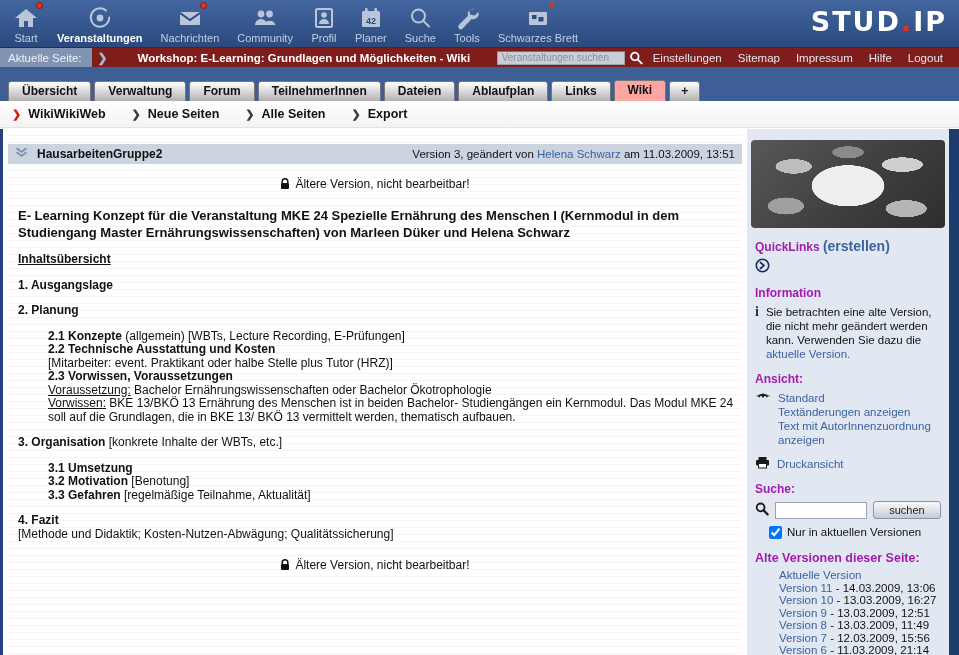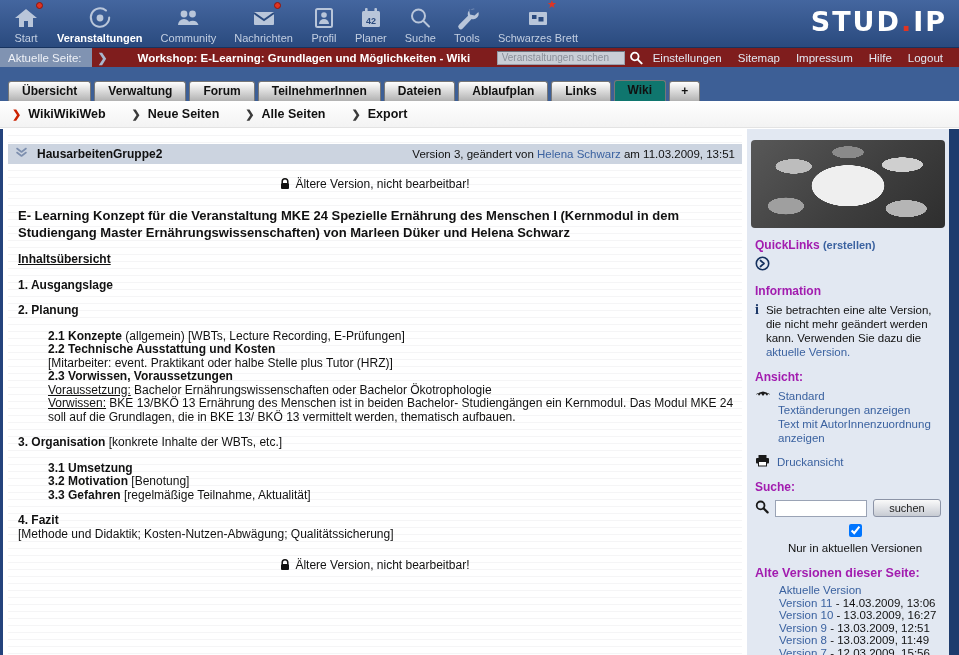--- a/index.html
+++ b/index.html
@@ -41,21 +41,21 @@
   .mag-btn { margin:0 10px 0 4px; cursor:pointer; display:flex; }
   .hdr-link { color:#e2e8f2; margin-right:16px; cursor:pointer; }
   
   .bluegap { height:12px; background:#3d5f96; }
   .tabstrip { height:22px; background:#3d5f96; display:flex;
     align-items:flex-end; padding-left:8px; }
   .tab { height:20px; line-height:19px; padding:0 13px; margin-right:3px;
     background:linear-gradient(#ffffff,#b2b2b2); border:1px solid #777;
     border-bottom:none; border-radius:3px 3px 0 0; font-size:12px;
     font-weight:bold; color:#111; cursor:pointer; white-space:nowrap; }
-  .tab.active { background:#0f766e; height:21px; }
+  .tab.active { background:#fca5a5; height:21px; }
   .tab.plus { padding:0 11px; }
   
   .subnav { height:27px; background:linear-gradient(#ffffff,#f3f3f3);
     display:flex; align-items:center; padding-left:12px; gap:26px;
     border-bottom:1px solid #e3e3e3; }
   .subnav-item { display:flex; align-items:center; gap:7px; cursor:pointer; }
   .subnav-arrow { font-size:11px; font-weight:bold; color:#3a3a3a; }
   .subnav-item.active .subnav-arrow { color:#cc2200; }
   .subnav-label { font-size:12.5px; font-weight:bold; color:#111; }
   
@@ -84,35 +84,35 @@
     background:
       radial-gradient(ellipse 60px 34px at 50% 52%, #efefef 0 60%, transparent 61%),
       radial-gradient(ellipse 30px 12px at 22% 30%, #bdbdbd 0 60%, transparent 61%),
       radial-gradient(ellipse 34px 12px at 78% 28%, #cfcfcf 0 60%, transparent 61%),
       radial-gradient(ellipse 30px 14px at 18% 75%, #9f9f9f 0 60%, transparent 61%),
       radial-gradient(ellipse 34px 14px at 80% 78%, #b5b5b5 0 60%, transparent 61%),
       radial-gradient(ellipse 26px 10px at 50% 14%, #8a8a8a 0 60%, transparent 61%),
       linear-gradient(135deg,#585858,#3f3f3f 55%,#2e2e2e); }
   .side-inner { padding:0 4px; }
   .side-h { font-weight:bold; font-size:12px; color:#a21caf; }
-  .erstellen { font-size:11px; font-weight:bold;text-align:right; }
+  .erstellen { font-size:14px; font-weight:bold;text-align:right; }
   .side-sec { margin-top:11px; }
   .inforow { display:flex; gap:7px; margin-top:5px; line-height:14px; }
   .i-ico { font-family:"Liberation Serif",serif; font-weight:bold; font-size:14px;
     color:#1c3868; }
   .viewrow { display:flex; gap:7px; margin-top:5px; }
   .viewlinks { display:flex; flex-direction:column; line-height:14px; width:168px; }
   .printrow { display:flex; gap:7px; align-items:center; margin-top:9px; }
   .searchrow { display:flex; align-items:center; gap:6px; margin-top:5px; }
   .wiki-search { width:92px; height:17px; border:1px solid #9aa3b5;
     font-size:11px; padding:0 3px; background:#fff; }
   .btn-suchen { width:74px; height:18px; font-size:11px; color:#222;
     background:linear-gradient(#fafafa,#c7cbd3); border:1px solid #8b93a6;
     border-radius:3px; cursor:pointer; font-family:"Liberation Sans",sans-serif; }
-  .chkrow { display:flex; align-items:center; gap:5px; margin:7px 0 12px 14px;flex-direction:column; }
+  .chkrow { display:flex; align-items:flex-start; gap:5px; margin:7px 0 12px 14px; }
   .chkrow input { width:13px; height:13px; }
   .versions { margin:4px 0 0 24px; line-height:12.5px; }
   .vrow { white-space:nowrap; }
   .rightband { flex:1; background:#1d3b6d; }
   svg .st { fill:none; stroke:#b9c6da; stroke-width:2; stroke-linecap:round;
     stroke-linejoin:round; }
   svg .fl { fill:#b9c6da; }
 </style>
 </head>
 <body>
@@ -132,37 +132,37 @@
       <svg width="26" height="26" viewBox="0 0 26 26">
           <path class="st" stroke-width="3.4" d="M19 5.5 A9.2 9.2 0 1 0 22.2 12.5"></path>
           <circle class="fl" cx="13" cy="13" r="3.4"></circle>
         </svg>
     </span>
     <span class="nav-label">Veranstaltungen</span>
   </div>
   <div class="nav-item">
     <span class="ico">
       <svg width="26" height="26" viewBox="0 0 26 26">
+          <rect class="fl" x="3" y="7" width="20" height="13" rx="1"></rect>
+          <path d="M3 8 L13 15 L23 8" stroke="#2a4a7e" stroke-width="2" fill="none"></path>
+        </svg>
+      <span class="badge"></span>
+    </span>
+    <span class="nav-label">Nachrichten</span>
+  </div>
+  <div class="nav-item">
+    <span class="ico">
+      <svg width="26" height="26" viewBox="0 0 26 26">
           <circle class="fl" cx="9" cy="9" r="3.4"></circle>
           <circle class="fl" cx="17.5" cy="9" r="3.4"></circle>
           <path class="fl" d="M3 20 a6 6 0 0 1 12 0 Z"></path>
           <path class="fl" d="M12 20 a6 6 0 0 1 11.5 0 Z"></path>
         </svg>
     </span>
     <span class="nav-label">Community</span>
-  </div>
-  <div class="nav-item">
-    <span class="ico">
-      <svg width="26" height="26" viewBox="0 0 26 26">
-          <rect class="fl" x="3" y="7" width="20" height="13" rx="1"></rect>
-          <path d="M3 8 L13 15 L23 8" stroke="#2a4a7e" stroke-width="2" fill="none"></path>
-        </svg>
-      <span class="badge"></span>
-    </span>
-    <span class="nav-label">Nachrichten</span>
   </div>
   <div class="nav-item">
     <span class="ico">
       <svg width="26" height="26" viewBox="0 0 26 26">
           <rect class="st" x="5" y="4" width="16" height="18" rx="1.5"></rect>
           <circle class="fl" cx="13" cy="10" r="2.8"></circle>
           <path class="fl" d="M8 19 a5 5 0 0 1 10 0 Z"></path>
         </svg>
     </span>
     <span class="nav-label">Profil</span>

